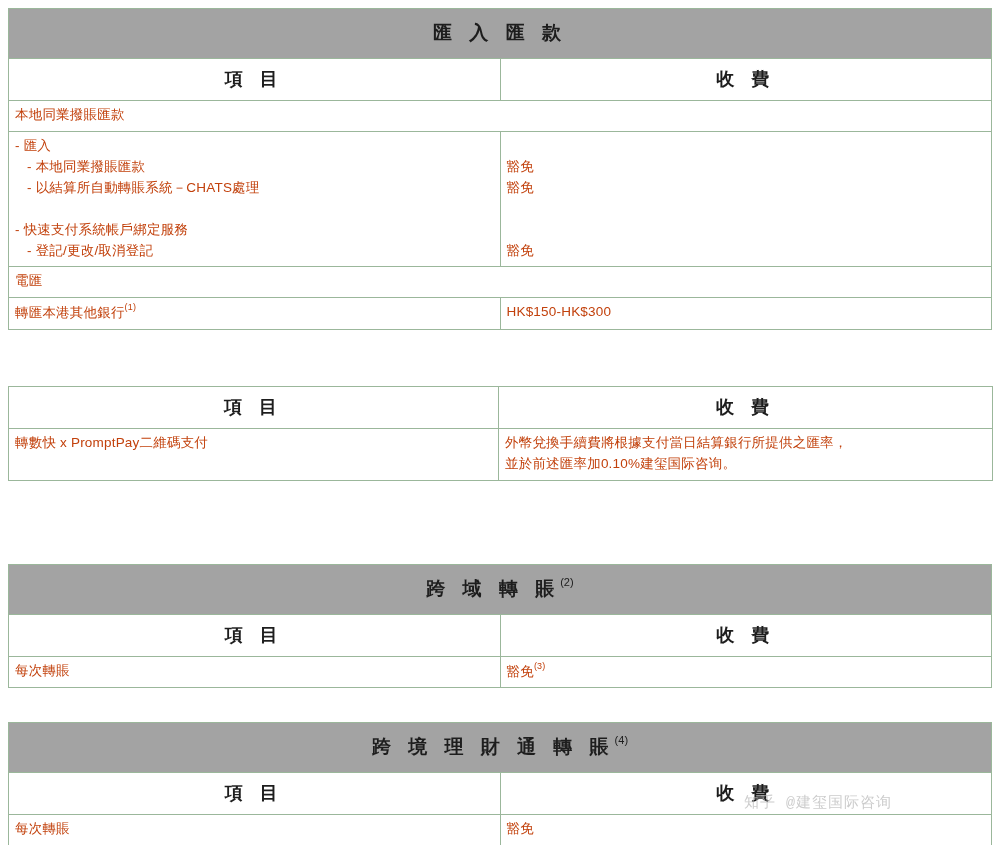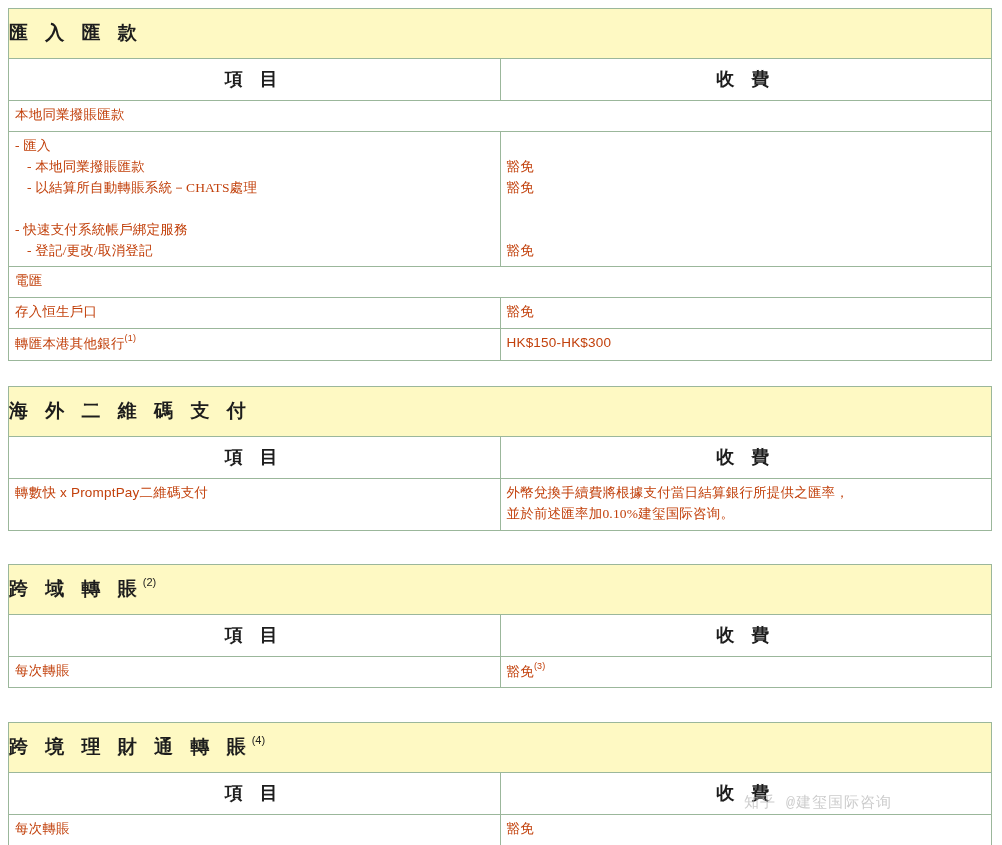--- a/index.html
+++ b/index.html
@@ -32,22 +32,22 @@
     background: #ffffff;
   }
 
   .fee-table td, .fee-table th {
     border: 1px solid #9bb79b;
     padding: 0;
     vertical-align: top;
   }
 
   .title-cell {
-    background: #fef9c3;
-    text-align: left;
+    background: #a3a3a3;
+    text-align: center;
     font-size: 19px;
     font-weight: bold;
     color: #1d1d1d;
     letter-spacing: 6px;
     padding: 11px 0 12px 0 !important;
     border-color: #9bb79b;
   }
   .title-cell .sup {
     font-size: 11px;
     letter-spacing: 0;
@@ -85,21 +85,20 @@
   .indent-1 { padding-left: 0; }
   .indent-2 { padding-left: 12px; }
 
   .blank-line { visibility: hidden; }
 
   .col-item { width: 489px; }
   .col-fee  { width: 493px; margin-top: 44px; }
 
   .multi-left p, .multi-right p {
     margin: 0;
-    font-family: Liberation Serif, serif;
   }
 
   .multi-left p { white-space: nowrap; }
 
   .watermark {
     position: absolute;
     left: 744px;
     top: 793px;
     font-size: 15px;
     color: #b9b9b9;
@@ -144,37 +143,28 @@
         <p>豁免</p>
         <p class="blank-line">&nbsp;</p>
         <p class="blank-line">&nbsp;</p>
         <p>豁免</p>
       </td>
     </tr>
     <tr>
       <td class="cell" colspan="2">電匯</td>
     </tr>
     <tr>
-      <td class="cell col-item">存入恒生戶口</td>
-      <td class="cell col-fee">豁免</td>
-    </tr>
-    <tr>
       <td class="cell col-item"><span>轉匯本港其他銀行</span><span class="sup-small">(1)</span></td>
       <td class="cell col-fee">HK$150-HK$300</td>
     </tr>
   </tbody>
     </table>
 
   <table class="fee-table" id="t2" style="top:386px;">
     <tbody>
-        <tr>
-      <td class="title-cell" colspan="2">
-        <span>海 外 二 維 碼 支 付</span><span class="sup"></span>
-      </td>
-    </tr>
     <tr>
       <td class="colhead col-item">項 目</td>
       <td class="colhead col-fee">收 費</td>
     </tr>
     <tr>
       <td class="cell col-item">轉數快 x PromptPay二維碼支付</td>
       <td class="cell multi-right col-fee">
         <p>外幣兌換手續費將根據支付當日結算銀行所提供之匯率，</p>
         <p>並於前述匯率加0.10%建玺国际咨询。</p>
       </td>

